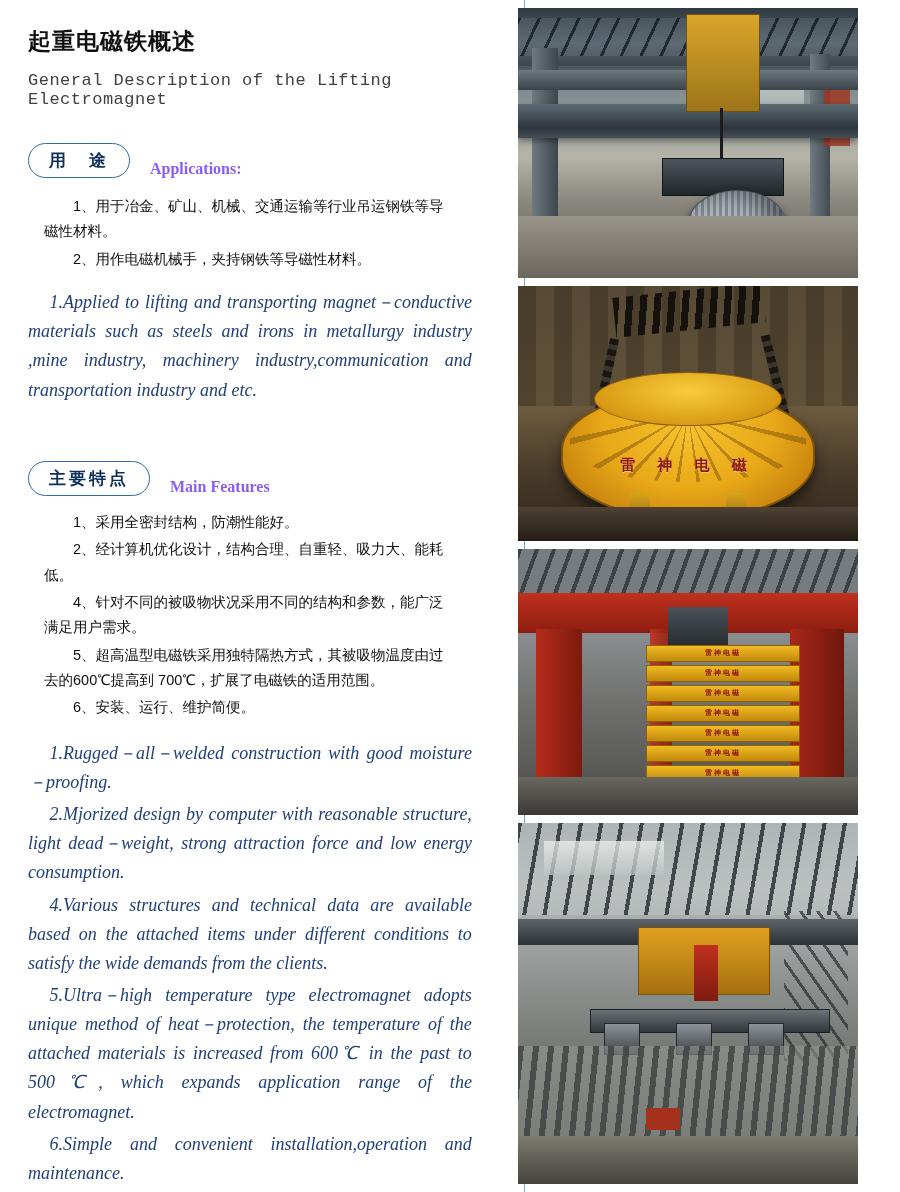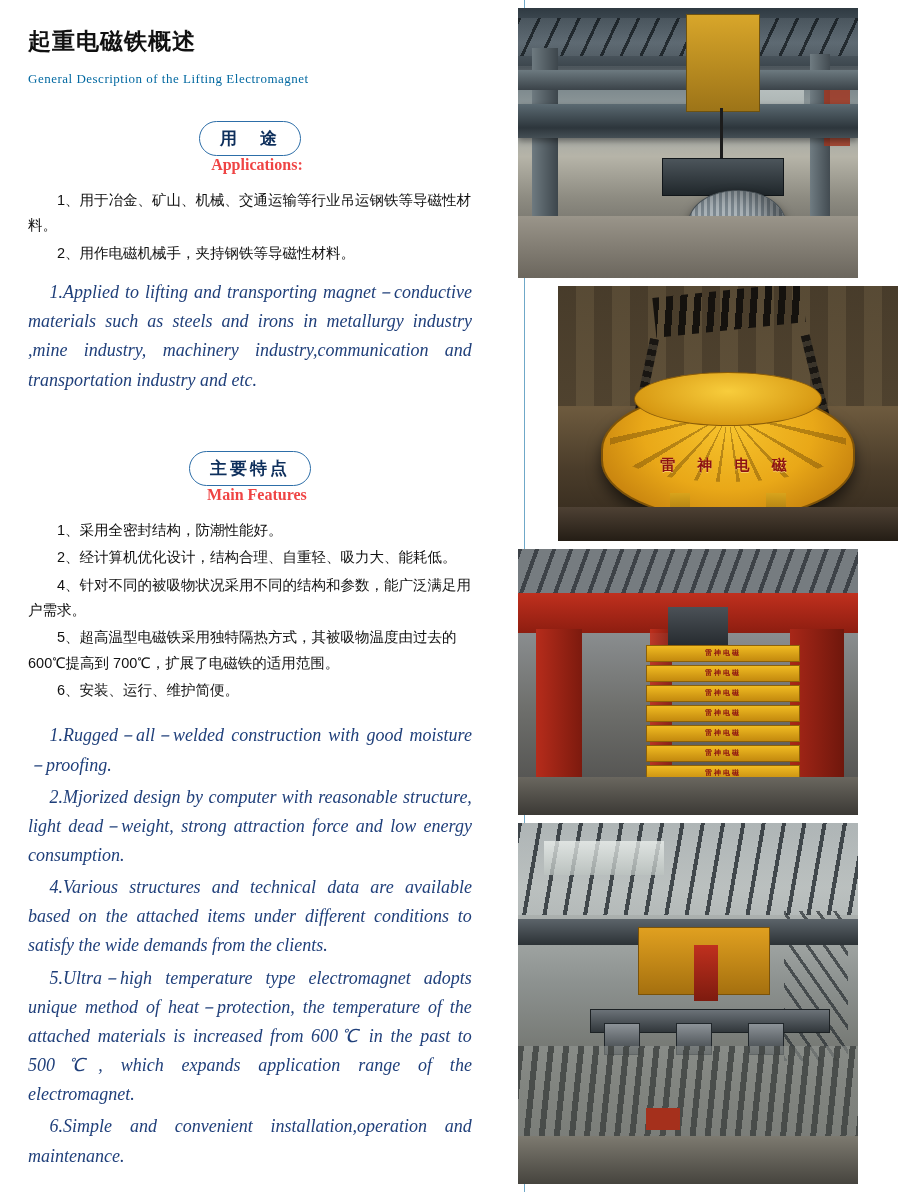--- a/index.html
+++ b/index.html
@@ -37,57 +37,56 @@
   }
   .title-cn {
     font-family: "Liberation Sans", sans-serif;
     font-weight: bold;
     font-size: 23px;
     letter-spacing: 1px;
     color: #111;
     margin: 0 0 14px 0;
   }
   .title-en {
-    font-family: Liberation Serif, serif;
-    font-size: 13px;
-    color: #0369a1;
+    font-family: Liberation Mono, monospace;
+    font-size: 17px;
+    color: #404040;
     letter-spacing: 0.5px;
     margin: 0 0 34px 0;
   }
   .section-head {
     display: flex;
-    align-items: center;
+    align-items: flex-end;
     margin: 0 0 14px 0;
-    flex-direction: column;
   }
   .pill {
     display: inline-block;
     border: 1.6px solid #2d6ea8;
     border-radius: 22px;
     padding: 5px 20px;
     font-family: "Liberation Sans", sans-serif;
     font-weight: bold;
     font-size: 17px;
     color: #0e2f5c;
     letter-spacing: 3px;
     background: #fff;
   }
   .section-en {
-    margin-left: 14px;
+    margin-left: 20px;
     font-family: "Liberation Serif", serif;
     font-weight: bold;
     font-size: 16px;
-    color: #ef4444;
+    color: #8b5cf6;
   }
   .cn-body {
     font-family: "Liberation Sans", sans-serif;
     font-size: 14.5px;
     line-height: 1.75;
     color: #111;
-    margin: 0;
+    margin: 16px;
   }
   .cn-body p {
     margin: 0 0 2px 0;
     text-indent: 2em;
   }
   .en-body {
     font-family: "Liberation Serif", serif;
     font-style: italic;
     font-size: 18px;
     line-height: 1.62;
@@ -112,21 +111,21 @@
     flex-direction: column;
     gap: 8px;
   }
   .photo {
     position: relative;
     width: 100%;
     overflow: hidden;
     background: #222;
   }
   .photo-1 { height: 273px; }
-  .photo-2 { height: 258px; margin-left: 40px; }
+  .photo-2 { height: 258px; }
   .photo-3 { height: 270px; }
   .photo-4 { height: 365px; }
 
   
   .p1 {
     background:
       linear-gradient(180deg, #5d6b74 0%, #6d7a80 14%, #4d565c 22%, #7e8a8e 30%, #9aa2a2 42%, #b6b4a8 55%, #8e8c82 70%, #6f6d66 85%, #56544f 100%);
   }
   .p1 .roof {
     position: absolute; left: 0; top: 0; width: 100%; height: 58px;

